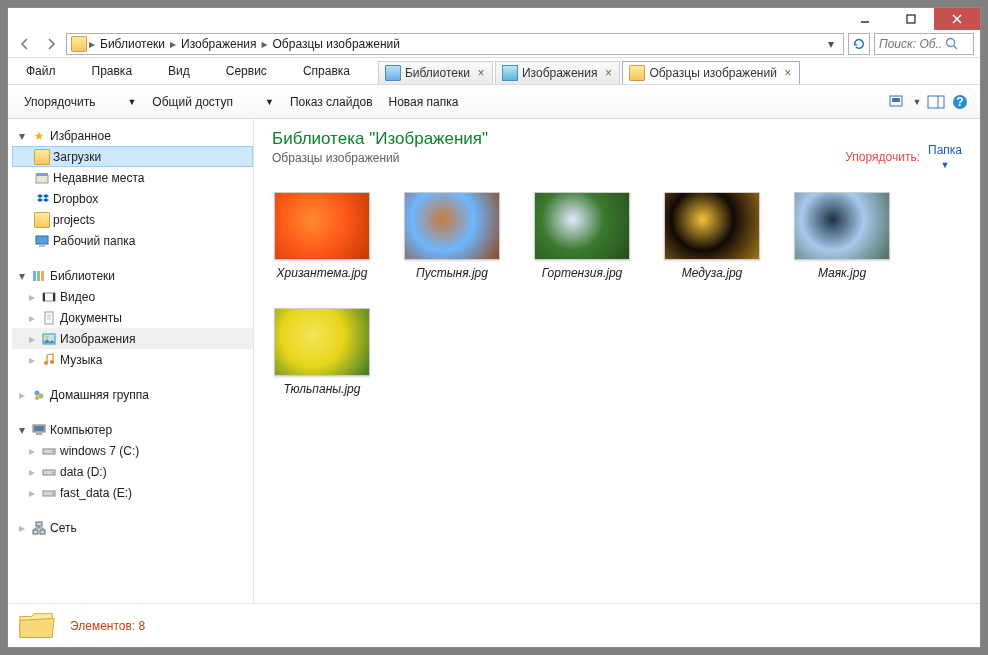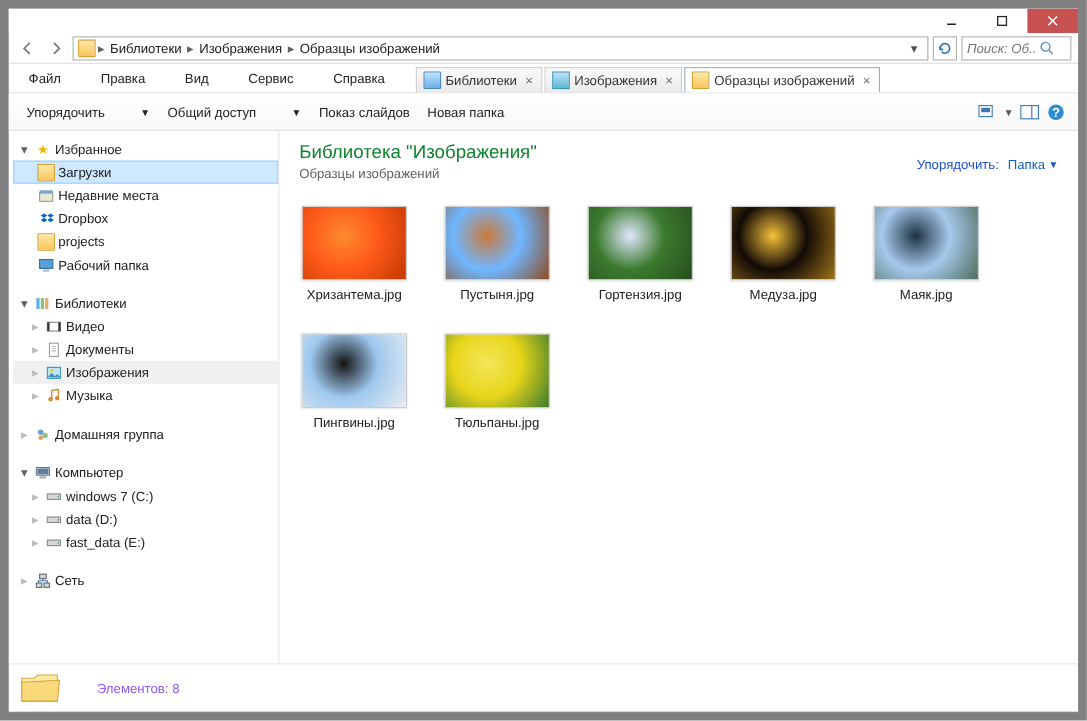--- a/index.html
+++ b/index.html
@@ -48,32 +48,32 @@
 .tree-icon { width:16px; height:16px; flex-shrink:0; display:flex; align-items:center; justify-content:center; }
 .tree-label { color:#202020; }
 .tree-group-spacer { height:14px; }
 
 .content { flex:1; display:flex; flex-direction:column; overflow:hidden; }
 .cheader { padding:10px 18px 4px 18px; display:flex; align-items:flex-start; }
 .cheader-left { flex:1; }
 .lib-title { font-size:17px; color:#0d822d; font-weight:400; }
 .lib-sub { font-size:12px; color:#606060; margin-top:2px; }
 .cheader-right { display:flex; align-items:center; gap:8px; padding-top:14px; }
-.arrange-label { color:#1d4ed8; }
-.arrange-value { color:#1560bd; display:flex; align-items:center; gap:3px; }
+.arrange-label { color:#ef4444; }
+.arrange-value { color:#1560bd; display:flex; align-items:center; gap:3px;flex-direction:column; }
 
 .thumbs { flex:1; padding:18px 0 0 18px; display:flex; flex-wrap:wrap; align-content:flex-start; gap:28px 30px; overflow:auto; }
 .thumb { width:100px; display:flex; flex-direction:column; align-items:center; gap:6px; }
 .thumb-img { width:96px; height:68px; border:1px solid #ccc; box-shadow:0 1px 2px rgba(0,0,0,0.15); }
-.thumb-label { font-size:12px; color:#202020; text-align:center; }
+.thumb-label { font-size:12px; color:#202020; text-align:center;font-style:italic; }
 
 
 .statusbar { height:44px; border-top:1px solid #e5e5e5; display:flex; align-items:center; padding:0 10px; gap:14px; }
 .bigfolder { width:38px; height:32px; }
-.status-text { color:#8b5cf6;margin-left:18px; }
+.status-text { color:#c2410c; }
 
 
 .ico-folder { background:linear-gradient(#ffe9a6,#f7c65b); border:1px solid #d4a43b; border-radius:1px; }
 .ico-star { color:#f7b500; }
 .caret { font-size:9px; }
 
 svg { display:block; }
 </style>
 </head>
 <body>
@@ -407,24 +407,20 @@
           </div>
           <div class="thumb">
             <div class="thumb-img" style="background:radial-gradient(circle at 40% 40%, #f4c23a 0%, #120a06 45%, #a0761a 100%);"></div>
             <div class="thumb-label">Медуза.jpg</div>
           </div>
           <div class="thumb">
             <div class="thumb-img" style="background:radial-gradient(circle at 40% 40%, #1d3342 0%, #a7c9ec 45%, #4e6b5a 100%);"></div>
             <div class="thumb-label">Маяк.jpg</div>
           </div>
           <div class="thumb">
-            <div class="thumb-img" style="background:radial-gradient(circle at 40% 40%, #141414 0%, #9ec8ee 45%, #e9edf1 100%);"></div>
-            <div class="thumb-label">Пингвины.jpg</div>
-          </div>
-          <div class="thumb">
             <div class="thumb-img" style="background:radial-gradient(circle at 40% 40%, #f4e659 0%, #e7d51a 45%, #3a7a2b 100%);"></div>
             <div class="thumb-label">Тюльпаны.jpg</div>
           </div>
         </div>
     </div>
   </div>
 
   <div class="statusbar">
     <svg class="bigfolder" viewBox="0 0 40 32">
       <path d="M2 6 L14 6 L17 3 L36 3 L36 28 L2 28 Z" fill="#ffe9a6" stroke="#d4a43b"></path>

